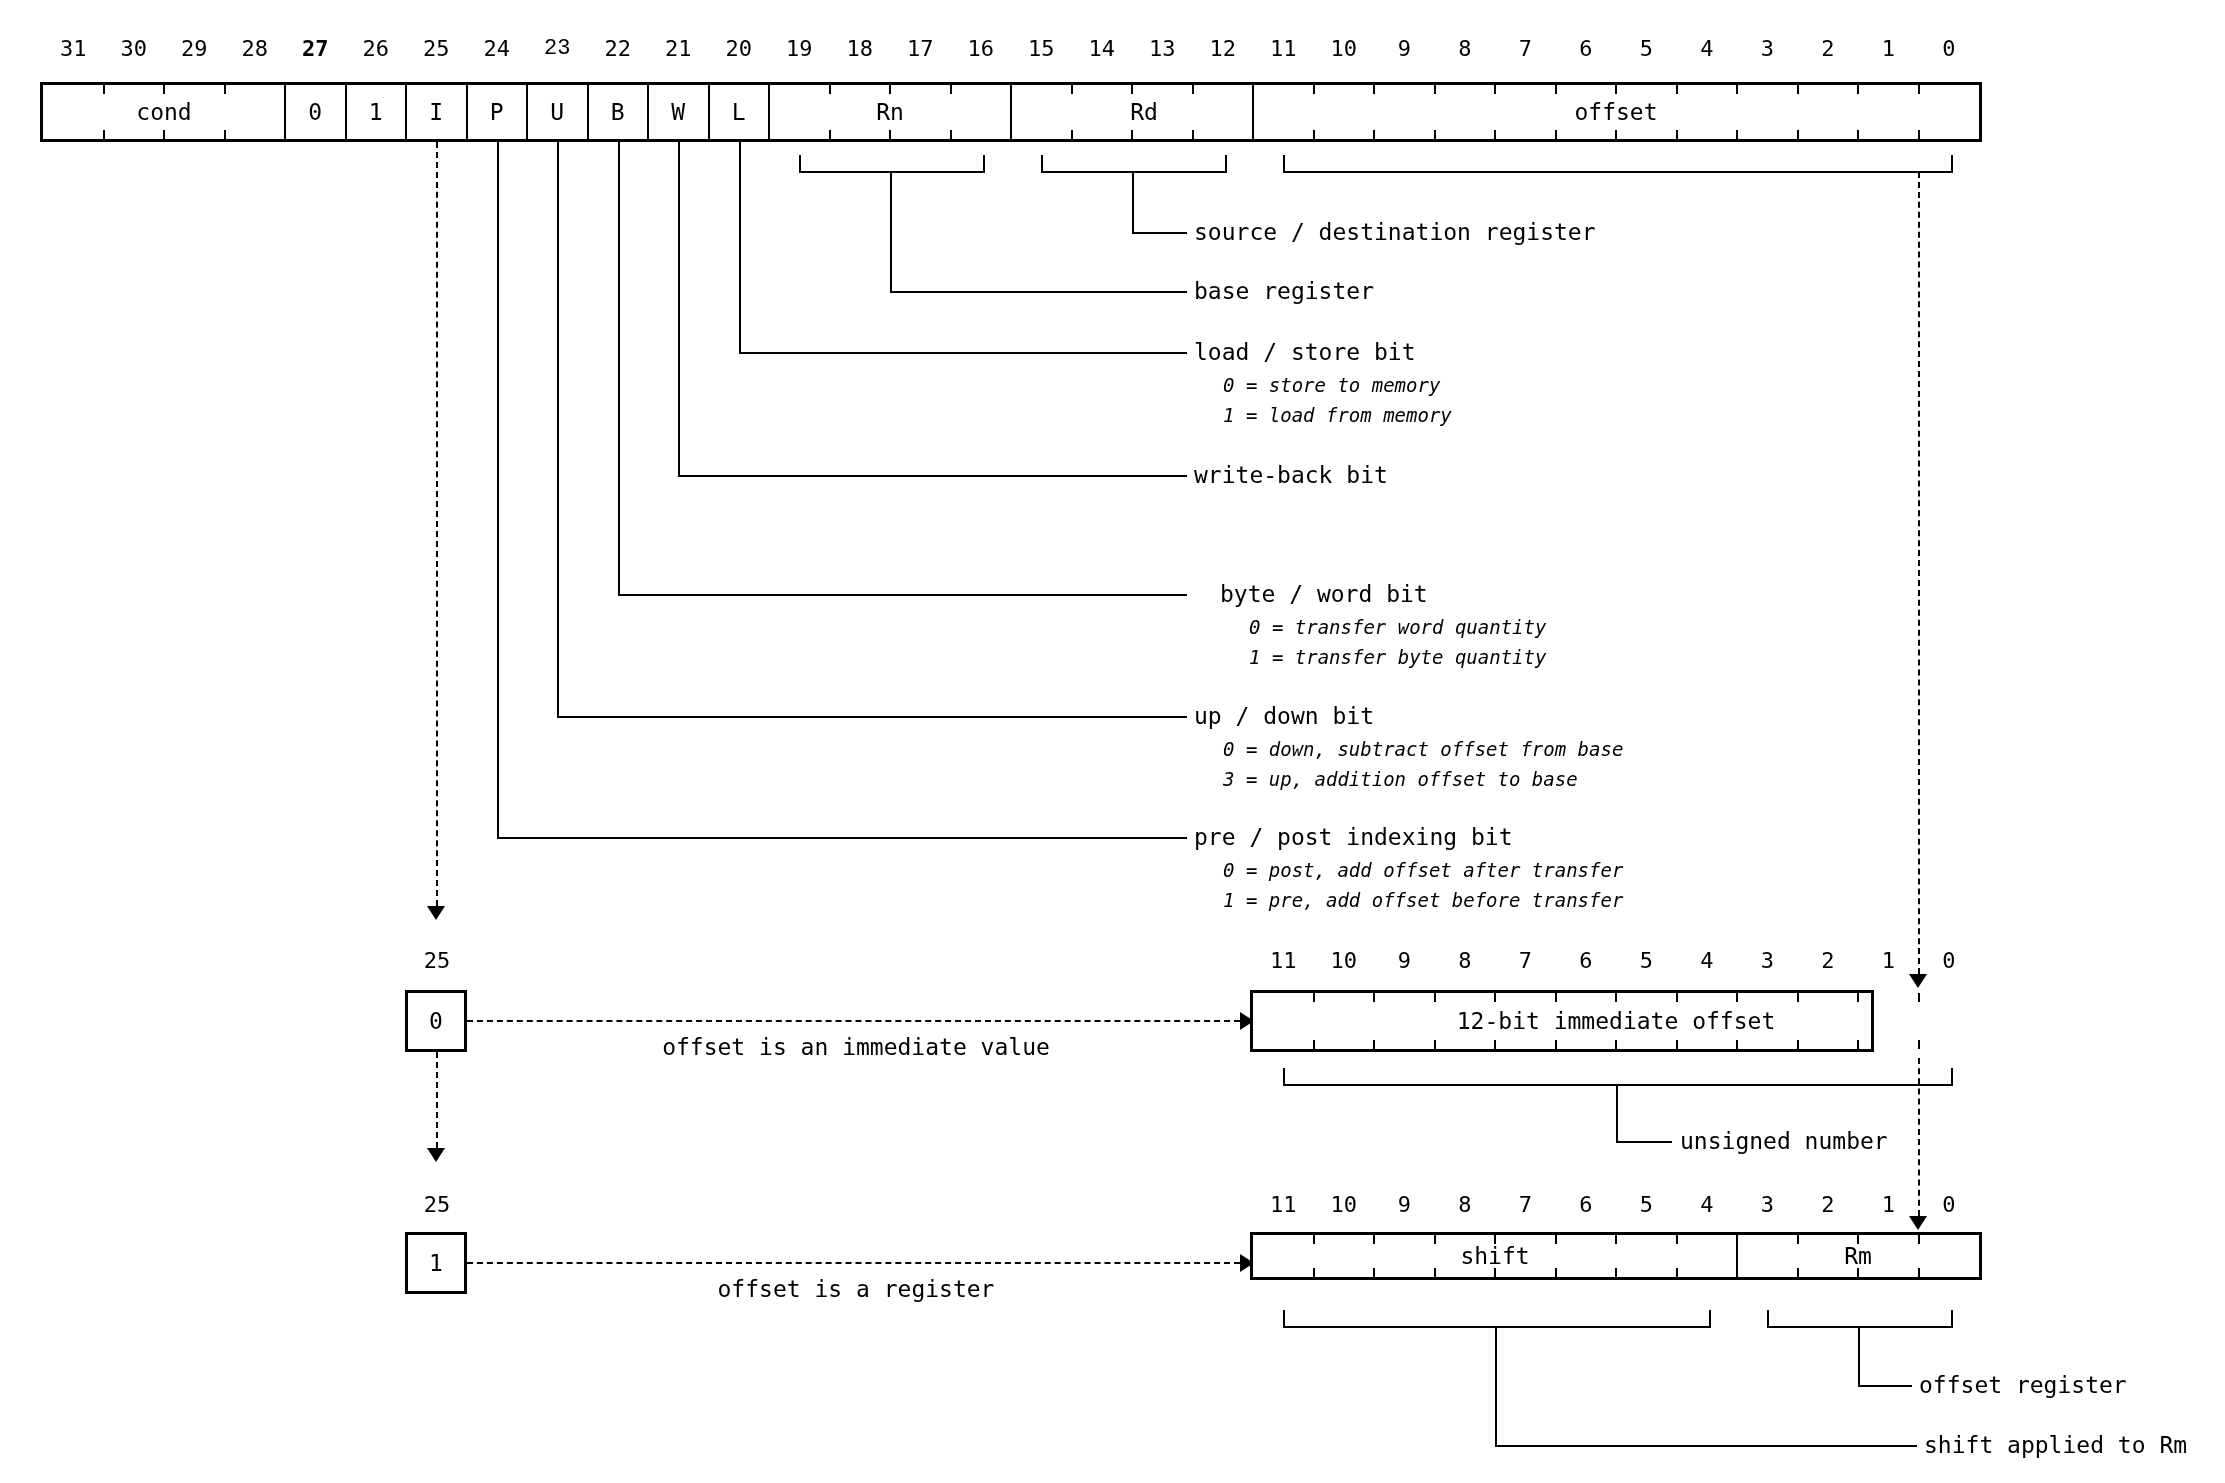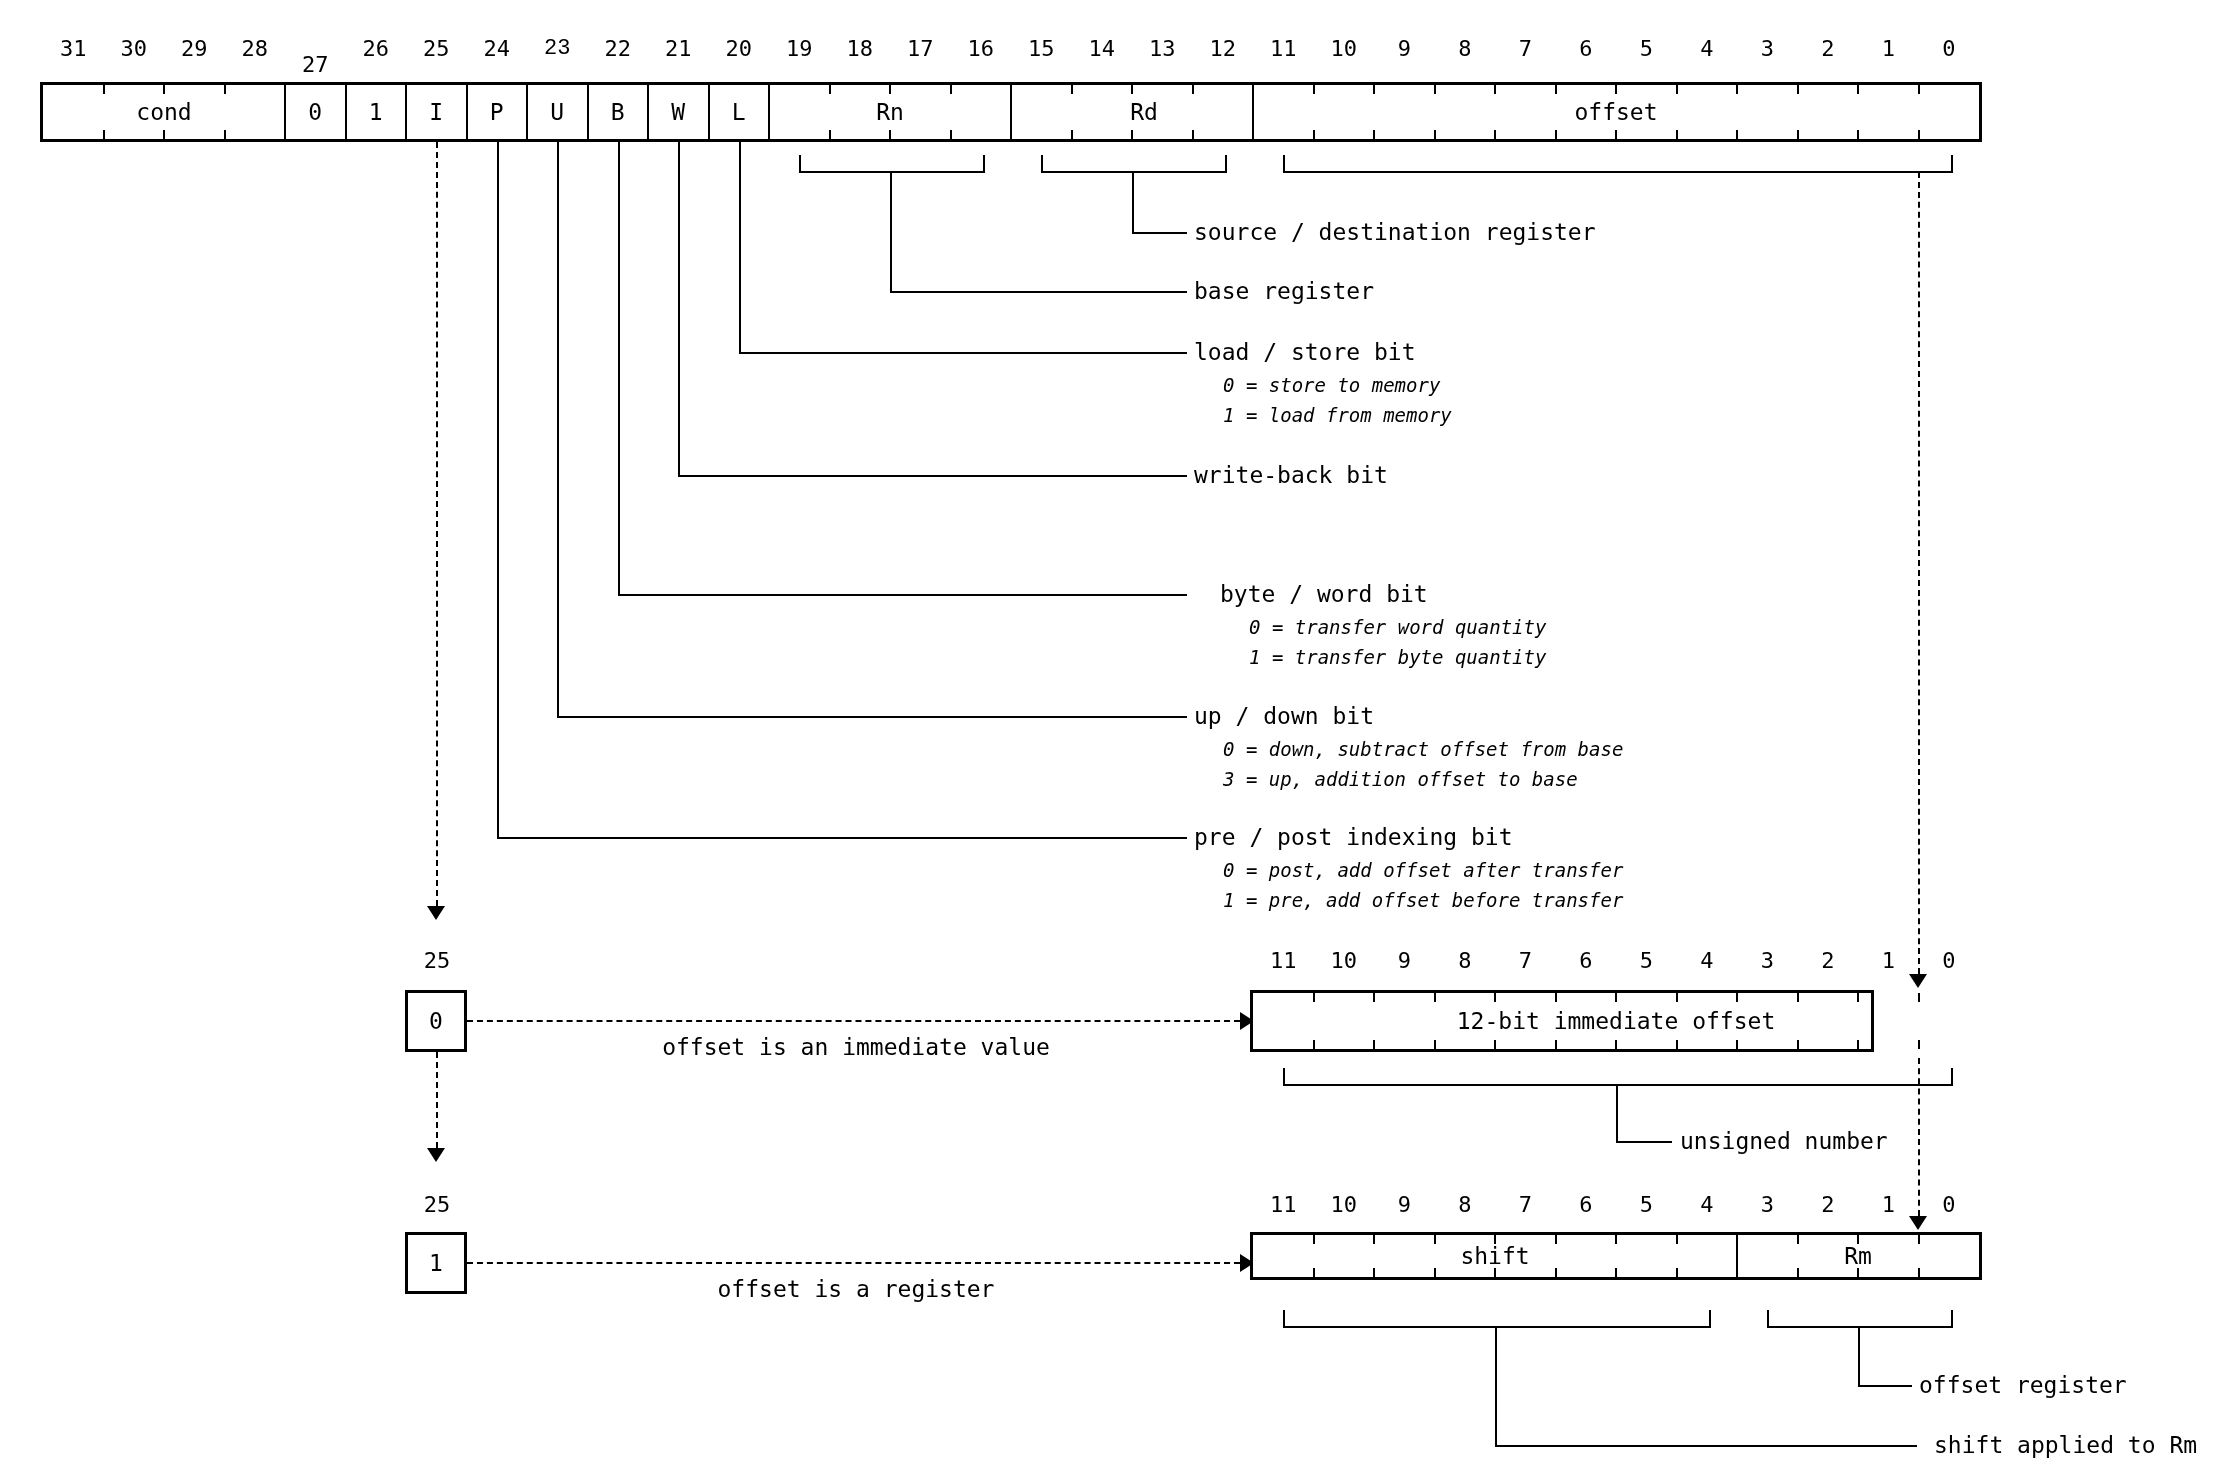--- a/index.html
+++ b/index.html
@@ -28,21 +28,21 @@
 </head>
 <body>
 
 <div id="page">
 
   <div id="bitrow-main">
       <div class="bitnum mono" style="left: 43px; top: 36px;">31</div>
       <div class="bitnum mono" style="left: 103.5px; top: 36px;">30</div>
       <div class="bitnum mono" style="left: 164px; top: 36px;">29</div>
       <div class="bitnum mono" style="left: 224.5px; top: 36px;">28</div>
-      <div class="bitnum mono" style="left: 285px; top: 52px;">27</div>
+      <div class="bitnum mono" style="left: 285px; top: 36px; font-weight: bold;">27</div>
       <div class="bitnum mono" style="left: 345.5px; top: 36px;">26</div>
       <div class="bitnum mono" style="left: 406px; top: 36px;">25</div>
       <div class="bitnum mono" style="left: 466.5px; top: 36px;">24</div>
       <div class="bitnum mono" style="left: 527px; top: 36px; font-family: Liberation Mono, monospace;">23</div>
       <div class="bitnum mono" style="left: 587.5px; top: 36px;">22</div>
       <div class="bitnum mono" style="left: 648px; top: 36px;">21</div>
       <div class="bitnum mono" style="left: 708.5px; top: 36px;">20</div>
       <div class="bitnum mono" style="left: 769px; top: 36px;">19</div>
       <div class="bitnum mono" style="left: 829.5px; top: 36px;">18</div>
       <div class="bitnum mono" style="left: 890px; top: 36px;">17</div>
@@ -286,15 +286,15 @@
       <div class="tick t" style="left: 604px;"></div>
       <div class="tick b" style="left: 604px;"></div>
       <div class="tick t" style="left: 664.5px;"></div>
       <div class="tick b" style="left: 664.5px;"></div>
     </div>
   <div class="brace" style="left:1283px;top:1310px;width:424px;"></div>
   <div class="brace" style="left:1767px;top:1310px;width:182px;"></div>
   <div class="elbow" style="left:1858px;top:1326px;width:52px;height:59px;"></div>
   <div class="sidelabel mono" style="left:1919px;top:1372px;">offset register</div>
   <div class="elbow" style="left:1495px;top:1326px;width:420px;height:119px;"></div>
-  <div class="sidelabel mono" style="left:1924px;top:1432px;margin-left:10px;">shift applied to Rm</div>
+  <div class="sidelabel mono" style="left:1924px;top:1432px;">shift applied to Rm</div>
 
 </div>
 
 </body></html>

